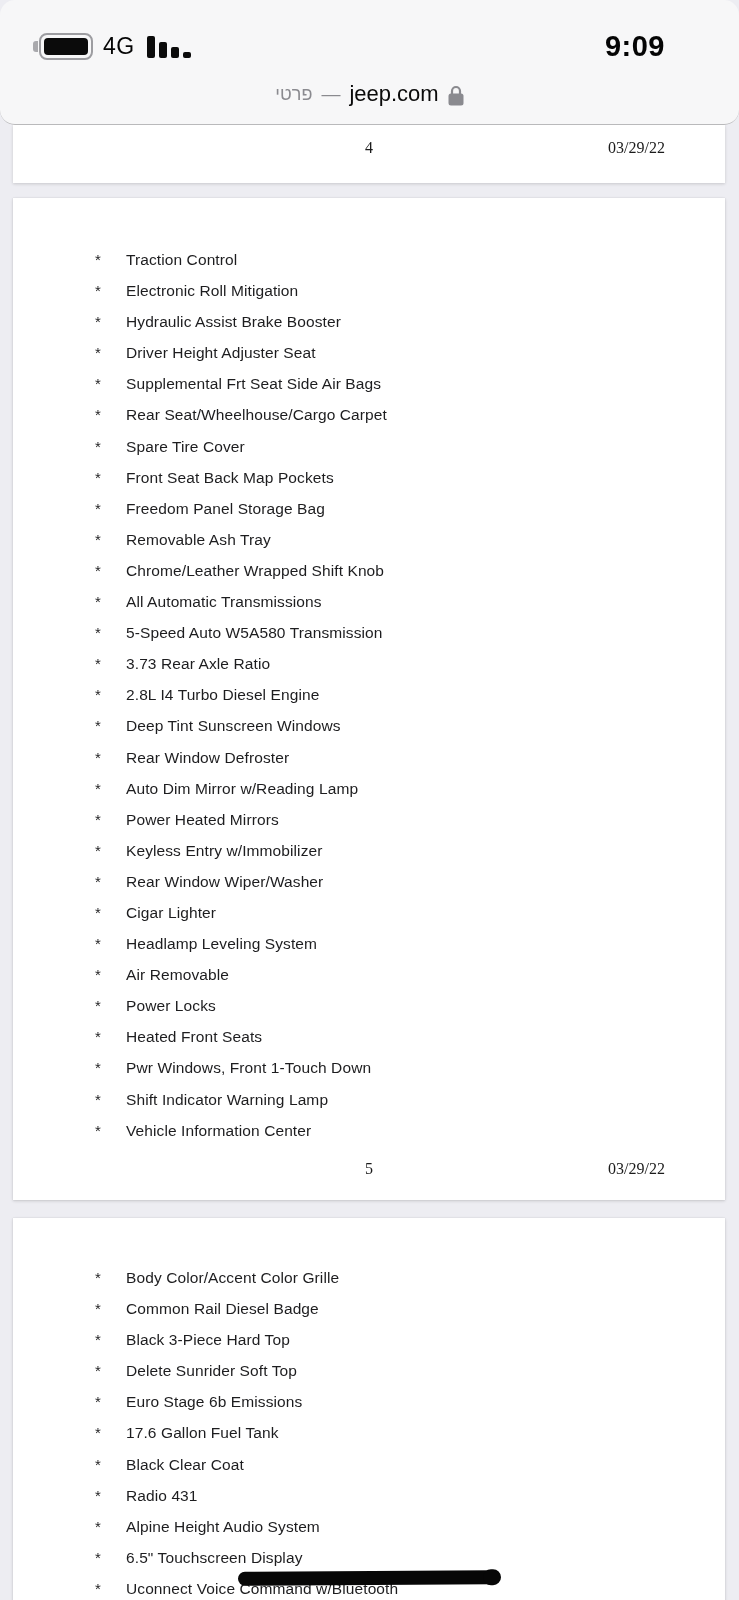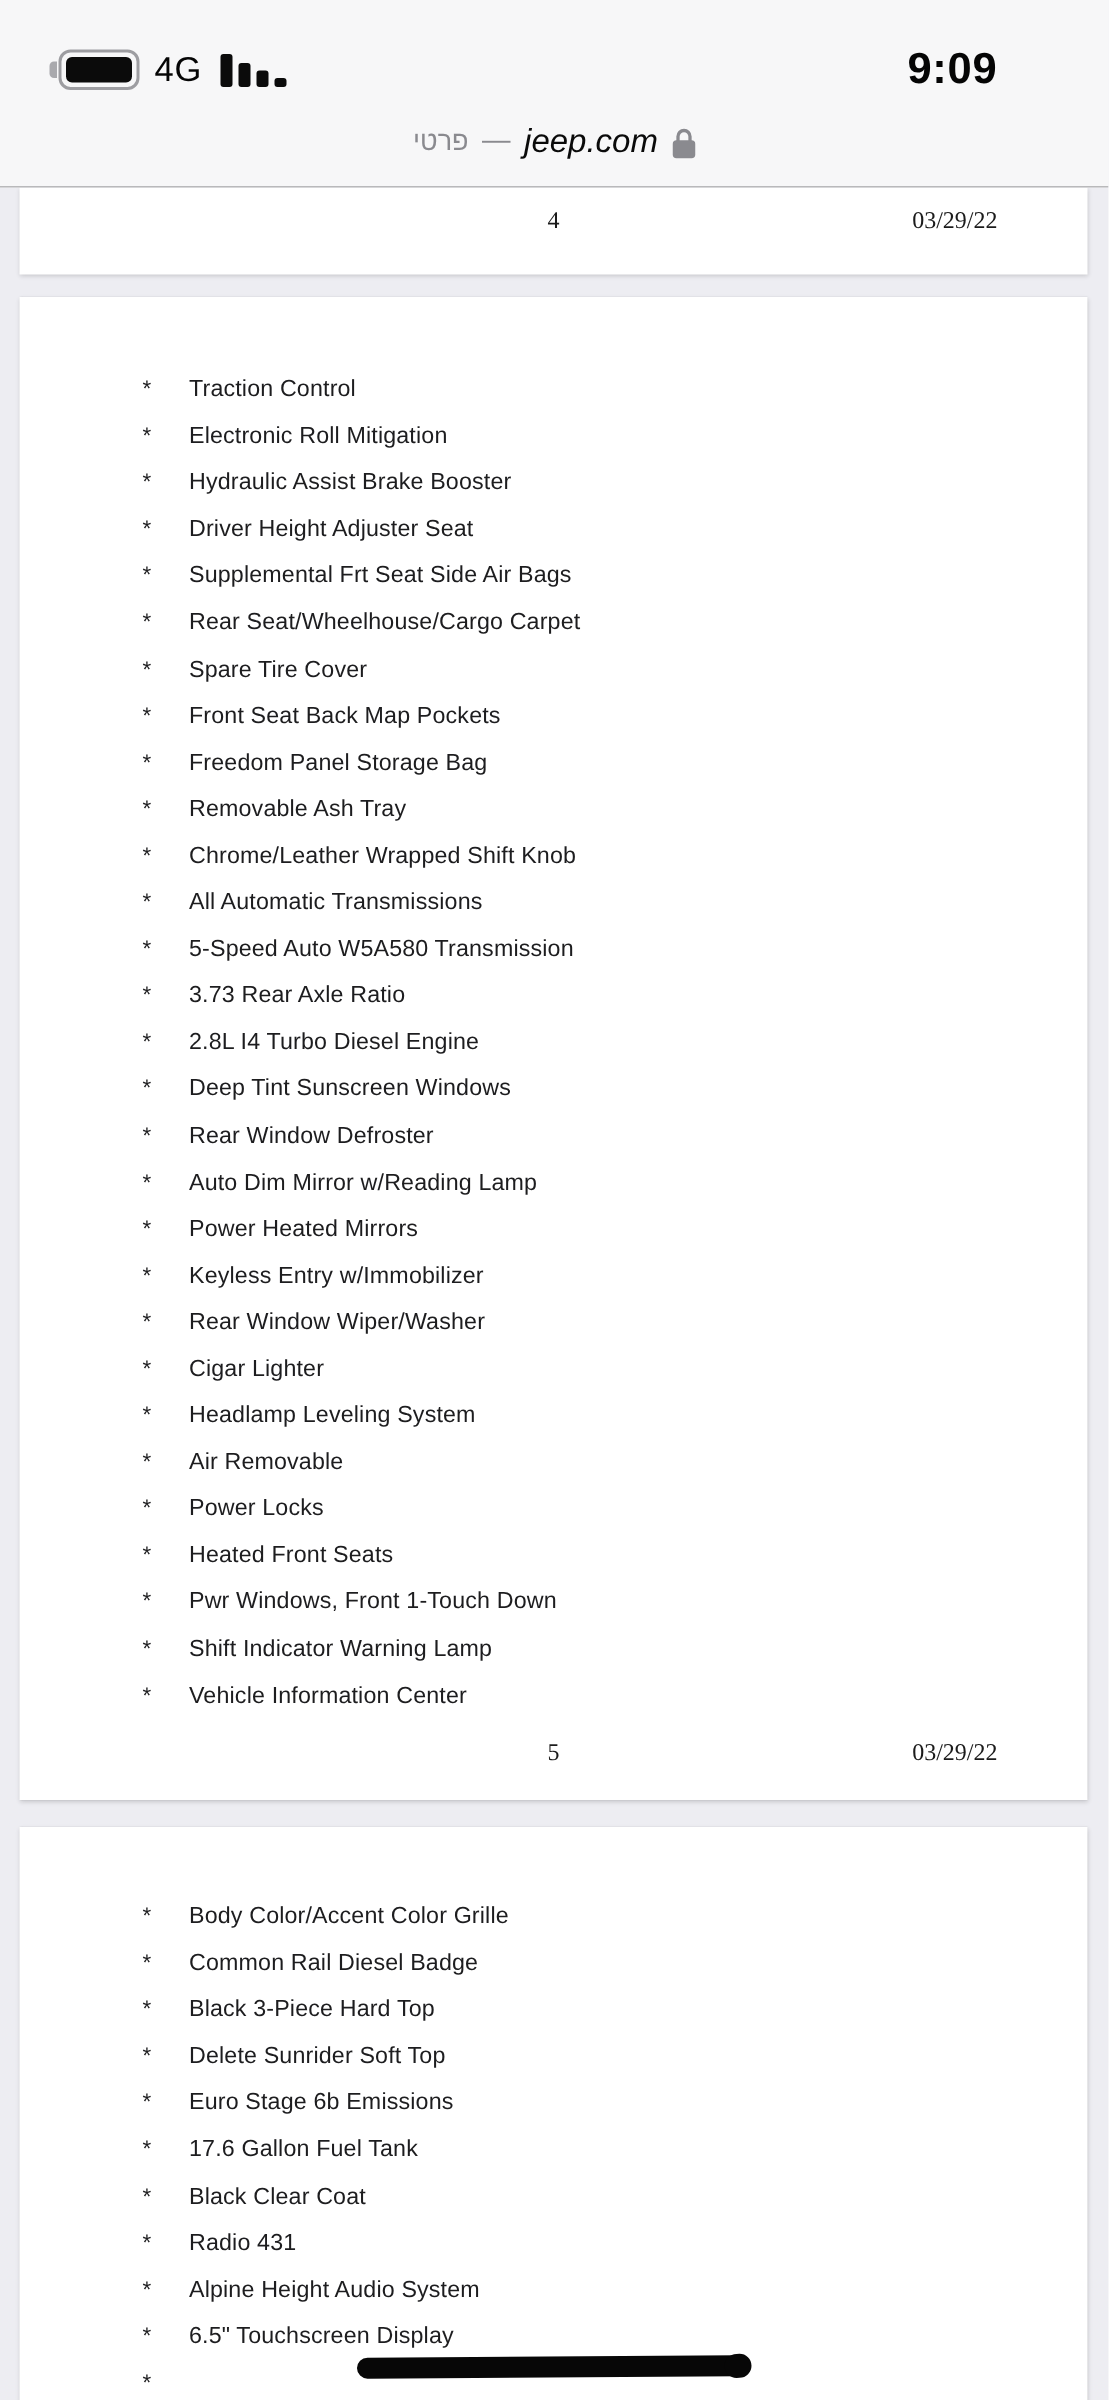--- a/index.html
+++ b/index.html
@@ -11,20 +11,21 @@
     font-family:"Liberation Sans","DejaVu Sans",sans-serif;
     -webkit-font-smoothing:antialiased;
   }
 
   
   .header {
     position:absolute; top:0; left:0; width:739px; height:125px;
     background:#f7f7f8;
     border-bottom:1px solid #b9b9bb;
     z-index:5;
+    border-radius:15px;
   }
   .status-row {
     position:absolute; top:24px; left:0; width:739px; height:44px;
     display:flex; align-items:center;
   }
   .battery-wrap { display:flex; align-items:center; margin-left:33px; }
   .battery-nub {
     width:5px; height:11px; background:#a9a9ad;
     border-radius:3px 0 0 3px; margin-right:1px;
   }
@@ -45,21 +46,21 @@
     font-size:29px; font-weight:700; color:#050505; letter-spacing:0.5px;
   }
 
   
   .url-row {
     position:absolute; top:73px; left:0; width:739px; height:42px;
     display:flex; align-items:center; justify-content:center; gap:9px;
   }
   .private-label { font-size:18px; color:#8a8a8f; }
   .url-sep { font-size:19px; color:#8a8a8f; }
-  .domain-label { font-size:22px; color:#0a0a0a;font-style:italic; }
+  .domain-label { font-size:22px; color:#0a0a0a; }
   .lock-icon-svg { width:16px; height:21px; margin-top:2px; }
 
   
   .page {
     position:absolute; left:13px; width:712px; background:#ffffff;
     box-shadow:0 1px 3px rgba(0,0,0,0.16), 0 0 1px rgba(0,0,0,0.12);
   }
   .page-4 { top:125px; height:58px; box-shadow:0 1px 3px rgba(0,0,0,0.16); }
   .page-5 { top:198px; height:1002px; }
   .page-6 { top:1218px; height:404px; }
@@ -341,16 +342,17 @@
         <span class="item-text">Alpine Height Audio System</span>
       </li>
 
       <li>
         <span class="bullet">*</span>
         <span class="item-text">6.5" Touchscreen Display</span>
       </li>
 
       <li>
         <span class="bullet">*</span>
+        <span class="item-text">Uconnect Voice Command w/Bluetooth</span>
       </li>
     </ul>
   <div class="redaction-bar"></div>
 </div>
 
 </body></html>

